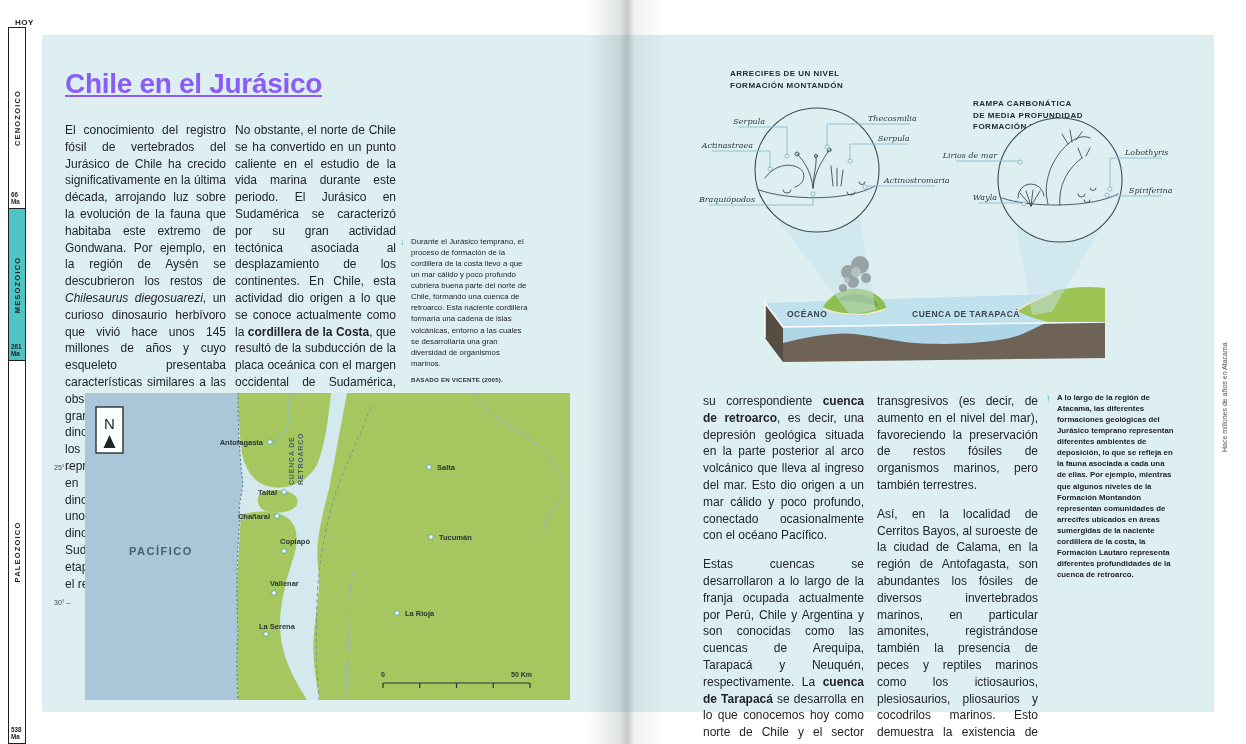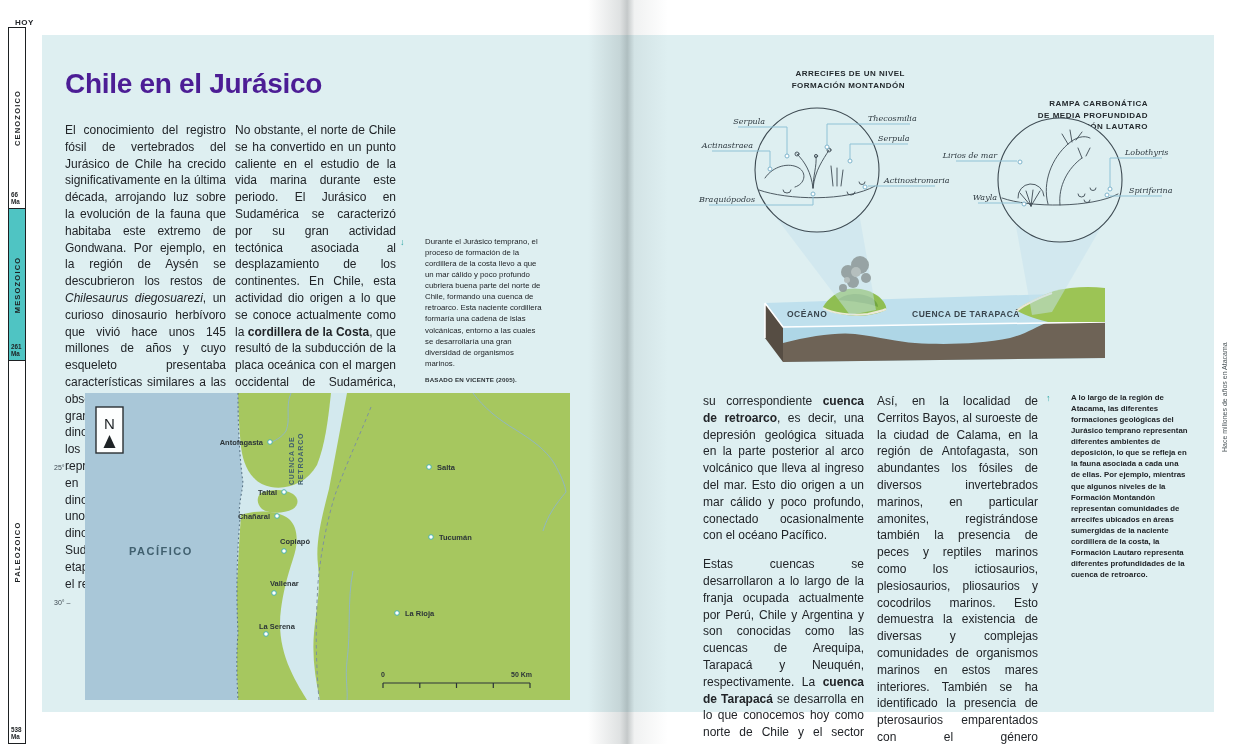--- a/index.html
+++ b/index.html
@@ -14,37 +14,37 @@
   .tl-sec.hl { background:#4fc4c3; }
   .era-name { position:absolute; left:50%; top:50%; transform:translate(-50%,-50%) rotate(-90deg); white-space:nowrap; font-size:7.5px; font-weight:bold; letter-spacing:1.2px; color:#1d2022; }
   .ma { position:absolute; left:2px; bottom:2px; font-size:6.3px; font-weight:bold; line-height:1.1; color:#1d2022; }
 
   
   .pages { position:absolute; left:42px; top:35px; width:1172px; height:677px; background:#deeff1; }
   .gutter { position:absolute; left:588px; top:0; width:80px; height:744px; pointer-events:none; z-index:6;
     background:linear-gradient(90deg, rgba(110,122,124,0) 0%, rgba(110,122,124,.22) 40%, rgba(84,96,98,.34) 49%, rgba(110,122,124,.10) 58%, rgba(110,122,124,0) 100%); }
 
   
-  .title { position:absolute; left:65px; top:68px; font-size:28px; font-weight:bold; letter-spacing:-.3px; color:#4c1d95; }
+  .title { position:absolute; left:65px; top:68px; font-size:28px; font-weight:bold; letter-spacing:-.3px; color:#8b5cf6;text-decoration:underline; }
   .col { position:absolute; top:122px; width:161px; font-size:12px; line-height:1.4; text-align:justify; hyphens:auto; }
   .col p + p { margin-top:12px; }
   #lcol1 { left:65px; } #lcol2 { left:235px; }
   #rcol1 { left:703px; top:393px; } #rcol2 { left:877px; top:393px; }
 
   .mnote { position:absolute; display:flex; font-size:7.8px; line-height:1.42; }
   .mnote .arr { width:11px; color:#2aa5a4; font-weight:bold; font-size:9px; flex:none; }
-  .mnote .txt { width:120px;margin-left:14px; }
+  .mnote .txt { width:120px; }
   .mnote .credit { margin-top:7px; font-size:6.2px; font-weight:bold; letter-spacing:.2px; color:#2c3236; }
   #lnote { left:400px; top:236px; }
   #rnote { left:1046px; top:392px; } #rnote .txt { width:118px;font-weight:bold; }
 
   .lat { position:absolute; left:54px; font-size:7px; color:#3f4a52; }
 
   
-  .dia-h { position:absolute; top:68px; width:175px; text-align:right; font-size:8px; font-weight:bold; letter-spacing:.5px; line-height:1.45; color:#242a2e; white-space:pre-line; }
+  .dia-h { position:absolute; top:68px; width:175px; text-align:left; font-size:8px; font-weight:bold; letter-spacing:.5px; line-height:1.45; color:#242a2e; white-space:pre-line; }
   #dh1 { left:730px; } #dh2 { left:973px;margin-top:30px; }
 
   
   .edge-note { position:absolute; left:1221px; top:452px; transform:rotate(-90deg); transform-origin:left top; white-space:nowrap; font-size:7px; color:#4a5458; }
 
   svg { position:absolute; }
   svg text { font-family:"Liberation Sans",sans-serif; }
   .sp { font-family:"DejaVu Serif",serif; font-style:italic; font-size:8px; fill:#2e3940; }
   .city { font-size:7.5px; font-weight:bold; fill:#2c3438; }
   .sea-lbl { font-size:11px; font-weight:bold; letter-spacing:1.5px; fill:#41606f; }
@@ -253,20 +253,21 @@
     <text class="sp" x="449" y="133" text-anchor="start">Spiriferina</text>
     <text class="sp" x="317" y="140" text-anchor="end">Wayla</text>
   </g>
 </svg>
 
 <div class="col" id="rcol1">
   <p>su correspondiente <b>cuenca de retroarco</b>, es decir, una depresión geológica situada en la parte posterior al arco volcánico que lleva al ingreso del mar. Esto dio origen a un mar cálido y poco profundo, conectado ocasionalmente con el océano Pacífico.</p>
   <p>Estas cuencas se desarrollaron a lo largo de la franja ocupada actualmente por Perú, Chile y Argentina y son conocidas como las cuencas de Arequipa, Tarapacá y Neuquén, respectivamente. La <b>cuenca de Tarapacá</b> se desarrolla en lo que conocemos hoy como norte de Chile y el sector comprendido entre las actuales regiones de Tarapacá, Antofagasta y Atacama. La formación de esta cuenca ocurrió en pulsos, y es posible identificarla por la presencia de paquetes de roca sedimentaria de composición calcárea (calizas, areniscas calcáreas, calcarenitas, calcilutitas, etcétera) que se crearon mediante el relleno consecutivo de las cuencas durante los distintos pulsos</p>
 </div>
 <div class="col" id="rcol2">
+  <p>transgresivos (es decir, de aumento en el nivel del mar), favoreciendo la preservación de restos fósiles de organismos marinos, pero también terrestres.</p>
   <p>Así, en la localidad de Cerritos Bayos, al suroeste de la ciudad de Calama, en la región de Antofagasta, son abundantes los fósiles de diversos invertebrados marinos, en particular amonites, registrándose también la presencia de peces y reptiles marinos como los ictiosaurios, plesiosaurios, pliosaurios y cocodrilos marinos. Esto demuestra la existencia de diversas y complejas comunidades de organismos marinos en estos mares interiores. También se ha identificado la presencia de pterosaurios emparentados con el género <i>Rhamphorhynchus</i> de Europa, el primer registro de este grupo en el hemisferio sur, lo que aporta nueva información sobre la fauna de Gondwana.</p>
 </div>
 
 <div class="mnote" id="rnote">
   <span class="arr">↑</span>
   <span class="txt">A lo largo de la región de Atacama, las diferentes formaciones geológicas del Jurásico temprano representan diferentes ambientes de deposición, lo que se refleja en la fauna asociada a cada una de ellas. Por ejemplo, mientras que algunos niveles de la Formación Montandón representan comunidades de arrecifes ubicados en áreas sumergidas de la naciente cordillera de la costa, la Formación Lautaro representa diferentes profundidades de la cuenca de retroarco.</span>
 </div>
 
 <div class="edge-note">Hace millones de años en Atacama</div>
 

